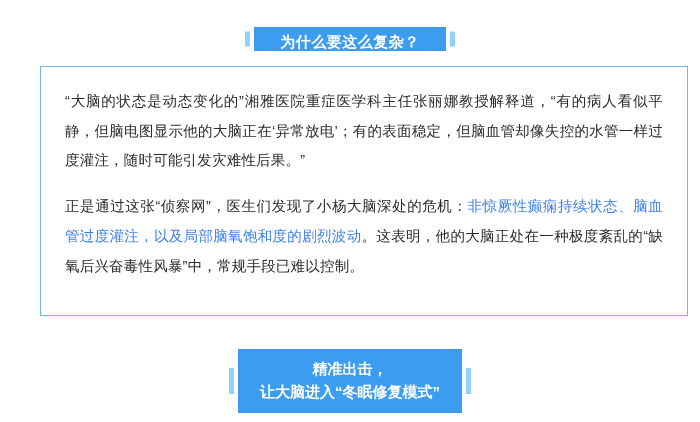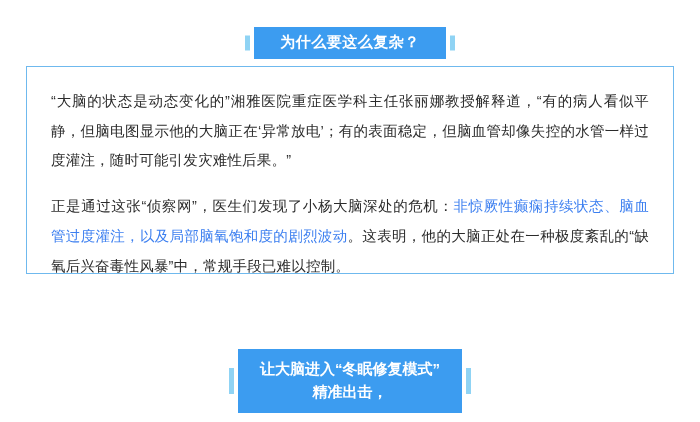--- a/index.html
+++ b/index.html
@@ -30,43 +30,43 @@
     justify-content: center;
     align-items: center;
   }
   .heading-banner {
     position: relative;
     background: #3c9cf0;
     color: #ffffff;
     font-size: 15px;
     font-weight: bold;
     letter-spacing: 0.5px;
-    padding: 7px 26px 8px 26px;
+    padding: 7px 26px 0 26px;
     line-height: 1.1;
     white-space: nowrap;
   }
   .heading-banner .tick-left,
   .heading-banner .tick-right {
     position: absolute;
     top: 50%;
     transform: translateY(-50%);
     width: 5px;
     height: 15px;
     background: #8fd3f4;
   }
   .heading-banner .tick-left { left: -9px; }
   .heading-banner .tick-right { right: -9px; }
 
   
   .content-box {
     position: absolute;
     top: 66px;
-    left: 26px;
+    left: 40px;
     width: 648px;
-    height: 208px;
+    height: 250px;
     box-sizing: border-box;
     border: 1px solid #6fb9ee;
     background: #ffffff;
     padding: 20px 24px 0 24px;
   }
   .para {
     color: #2b2b2b;
     font-size: 14.5px;
     line-height: 2.05;
     text-align: justify;
@@ -132,19 +132,19 @@
 
     <p class="para">
       <span>正是通过这张“侦察网”，医生们发现了小杨大脑深处的危机：</span><span class="hl">非惊厥性癫痫持续状态、脑血管过度灌注，以及局部脑氧饱和度的剧烈波动</span><span>。这表明，他的大脑正处在一种极度紊乱的“缺氧后兴奋毒性风暴”中，常规手段已难以控制。</span>
     </p>
 
   </div>
 
   <div class="bottom-wrap">
     <div class="bottom-banner">
       <span class="tick-left"></span>
+      <span class="bottom-line">精准出击，</span>
       <span class="bottom-line">让大脑进入“冬眠修复模式”</span>
-      <span class="bottom-line">精准出击，</span>
       <span class="tick-right"></span>
     </div>
   </div>
 
 </div>
 
 </body></html>

